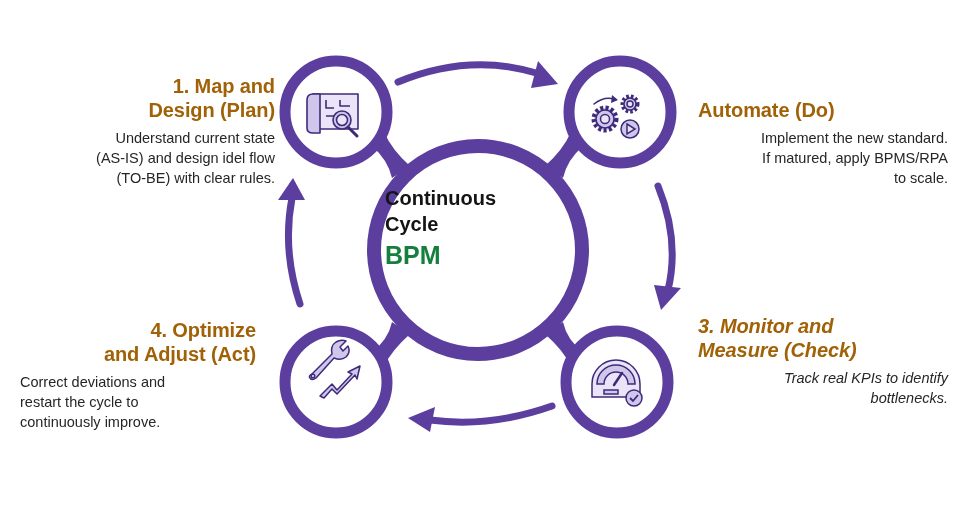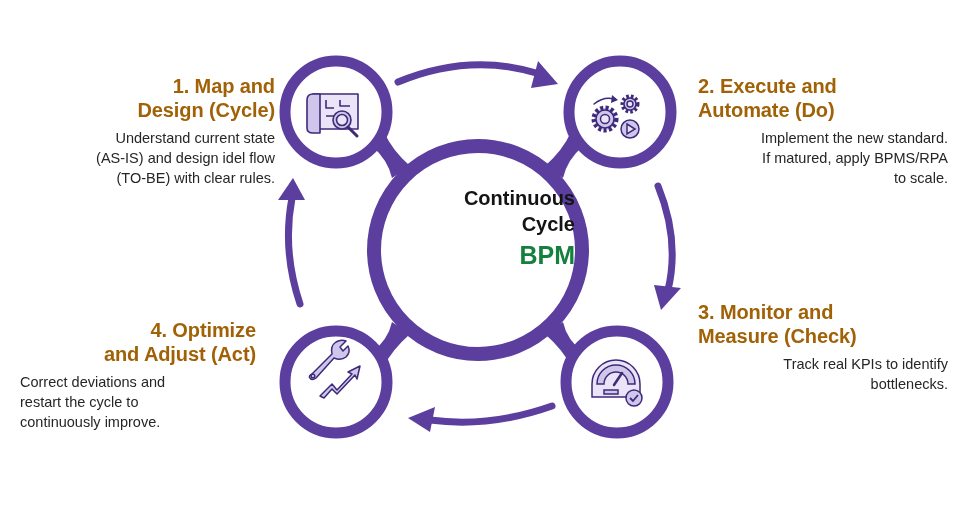--- a/index.html
+++ b/index.html
@@ -7,24 +7,24 @@
     #diagram { position: absolute; left: 0; top: 0; width: 955px; height: 511px; }
     .step { position: absolute; }
     .step h2 { margin: 0; font-size: 20px; line-height: 24px; font-weight: 700; color: #a16207; letter-spacing: -0.1px; }
     .step p { margin: 6px 0 0 0; font-size: 14.5px; line-height: 20px; color: #262626; text-align: right; }
     .step.left { text-align: right; }
     .step.left p { white-space: pre-line; }
     .step.right { text-align: left; }
     .step.right p { white-space: pre-line; }
     #step-1 { left: 20px; top: 74px; width: 255px; }
     #step-2 { left: 698px; top: 74px; width: 250px; }
-    #step-3 { left: 698px; top: 300px; width: 250px; }
+    #step-3 { left: 698px; top: 314px; width: 250px; font-style: italic; }
     #step-4 { left: 20px; top: 318px; width: 236px; }
     #step-4 p { text-align: left; }
-    .center-text { position: absolute; left: 385px; top: 185px; width: 190px; text-align: right; }
+    .center-text { position: absolute; left: 385px; top: 185px; width: 190px; text-align: left; }
     .center-text .line { font-size: 20px; line-height: 26px; font-weight: 700; color: #141414; display: block; }
     .center-text .big { font-size: 25px; line-height: 32px; font-weight: 700; color: #15803d; display: block; margin-top: 2px; }
   </style>
 </head>
 <body>
 
 <svg id="diagram" viewBox="0 0 955 511" xmlns="http://www.w3.org/2000/svg">
   <defs>
     <marker id="ah" markerWidth="10" markerHeight="10" refX="5" refY="5" orient="auto" markerUnits="userSpaceOnUse" viewBox="0 0 10 10">
       <path d="M0,0 L10,5 L0,10 z" fill="#5B3E9E"></path>
@@ -98,30 +98,30 @@
 
 <div class="center-text">
   <span class="line">Continuous</span>
   <span class="line">Cycle</span>
   <span class="big">BPM</span>
 </div>
 
 <div class="step left" id="step-1">
   <h2>
     <span>1. Map and</span><br>
-    <span>Design (Cycle)</span>
+    <span>Design (Plan)</span>
   </h2>
   <p>Understand current state
 (AS-IS) and design idel flow
 (TO-BE) with clear rules.</p>
 </div>
 
 <div class="step right" id="step-2">
   <h2>
-    <span>2. Execute and</span><br>
+    <br>
     <span>Automate (Do)</span>
   </h2>
   <p>Implement the new standard.
 If matured, apply BPMS/RPA
 to scale.</p>
 </div>
 
 <div class="step right" id="step-3">
   <h2>
     <span>3. Monitor and</span><br>

